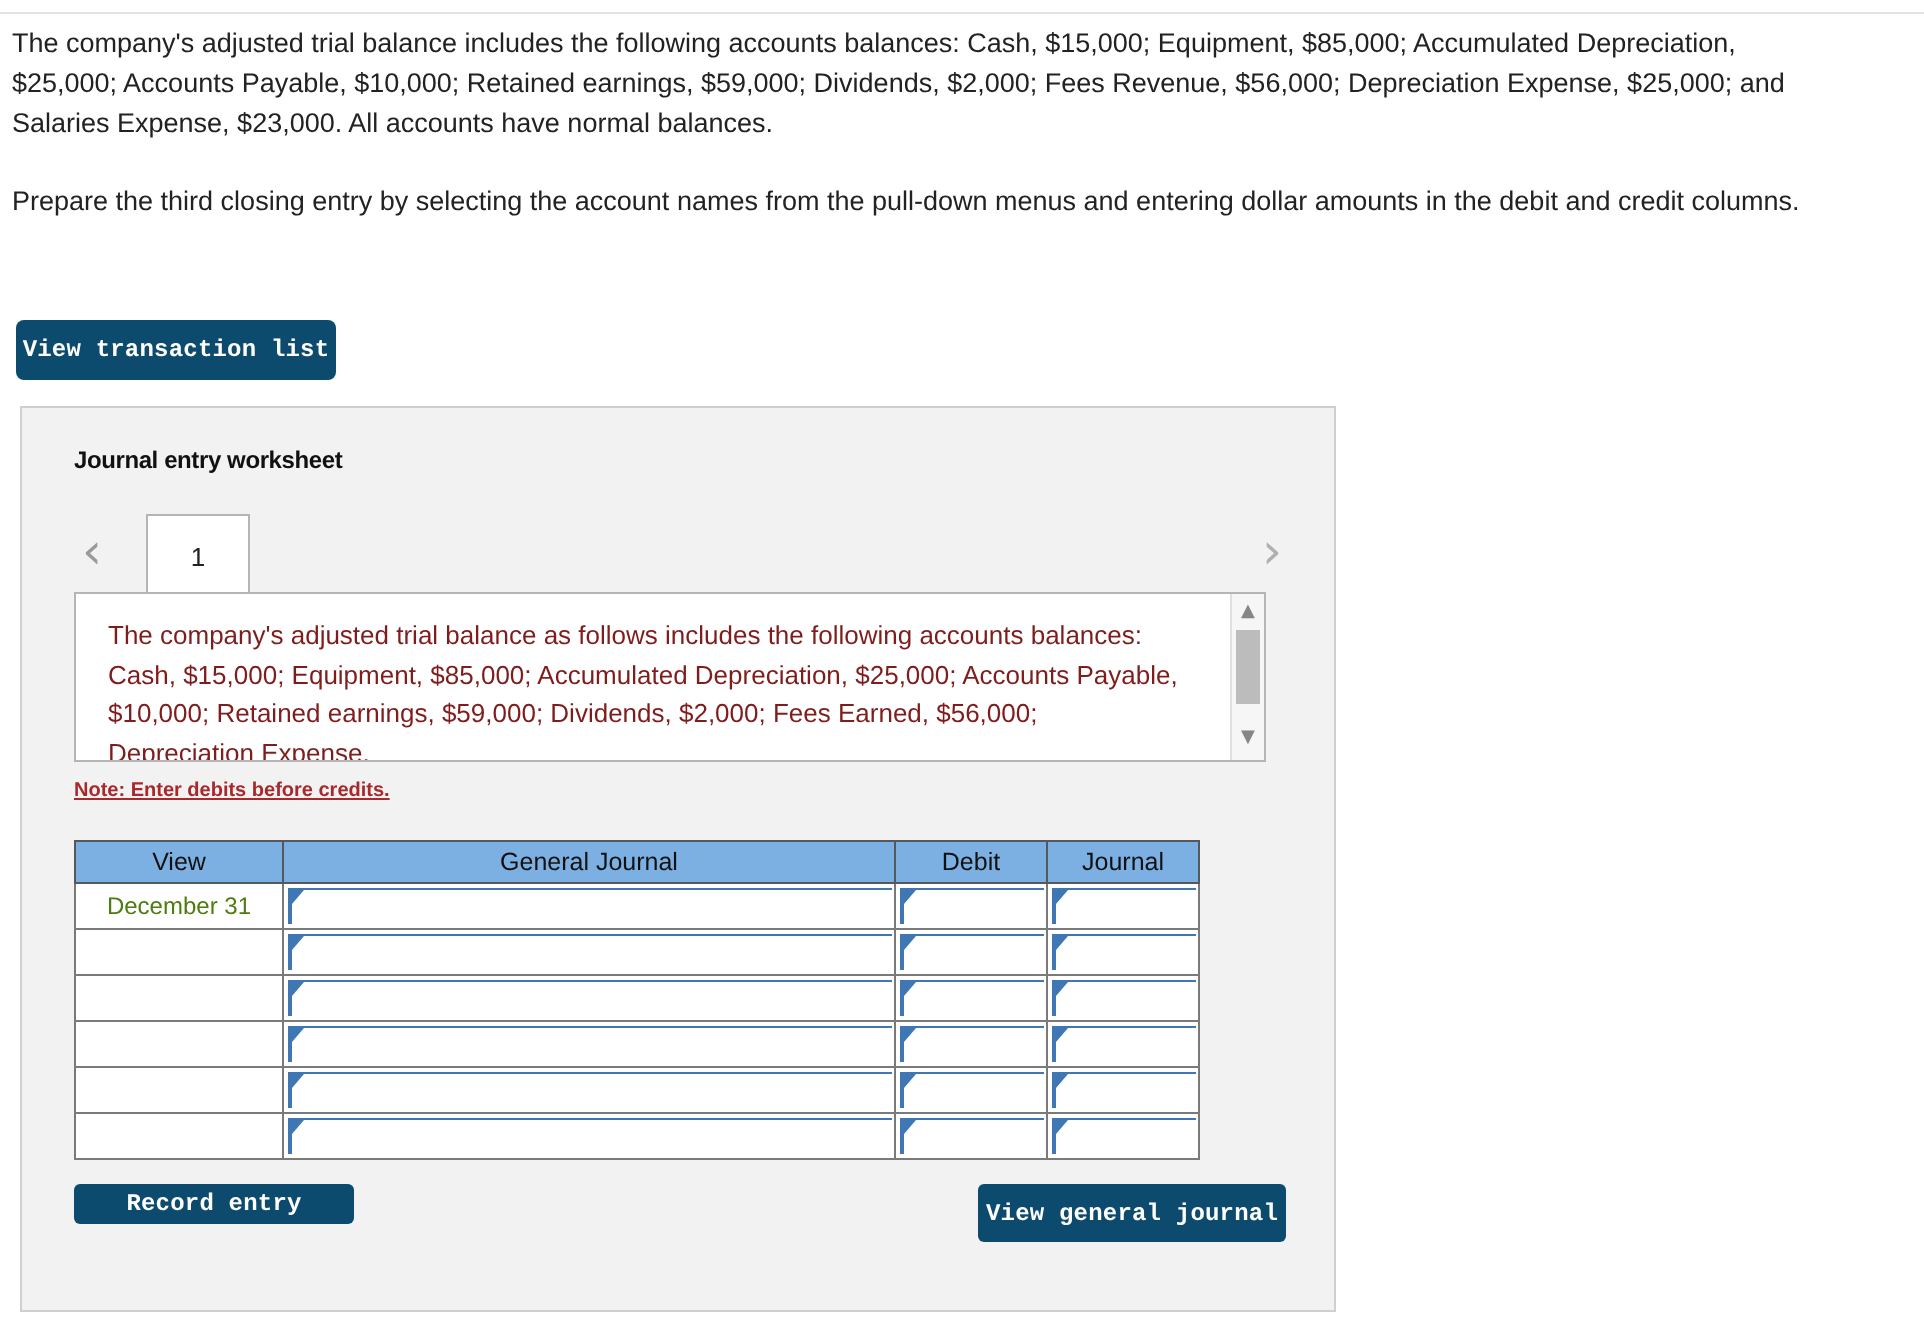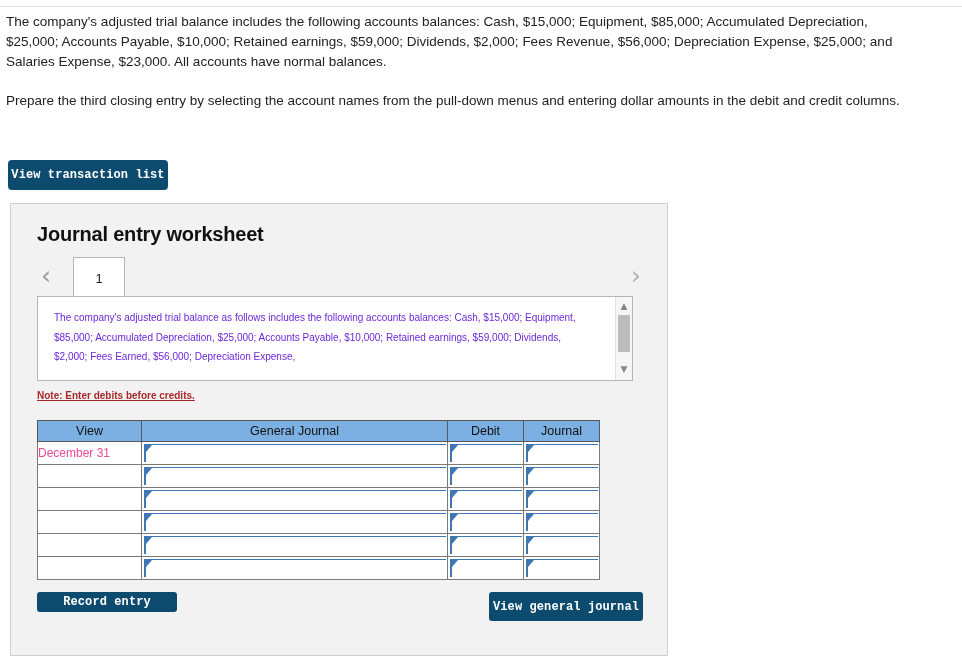--- a/index.html
+++ b/index.html
@@ -69,21 +69,21 @@
     width: 658px;
     height: 453px;
     background: #f2f2f2;
     border: 1px solid #cfcfcf;
     box-sizing: border-box;
   }
   .panel-title {
     position: absolute;
     left: 26px;
     top: 19px;
-    font-size: 20px;
+    font-size: 12px;
     font-weight: bold;
     color: #111111;
     letter-spacing: -0.2px;
   }
 
   
   .tabstrip {
     position: absolute;
     left: 24px;
     top: 52px;
@@ -132,23 +132,23 @@
     height: 85px;
     background: #ffffff;
     border: 1px solid #b5b5b5;
     box-sizing: border-box;
   }
   .prompt-text {
     position: absolute;
     left: 16px;
     top: 11px;
     width: 538px;
-    font-size: 10px;
+    font-size: 13px;
     line-height: 19.5px;
-    color: #6d28d9;
+    color: #7f1d1d;
     overflow: hidden;
     height: 72px;
   }
   .scrollbar {
     position: absolute;
     right: 0px;
     top: 0px;
     width: 17px;
     height: 83px;
     background: #f6f6f6;
@@ -219,23 +219,23 @@
     padding: 0;
     background: #ffffff;
     vertical-align: middle;
   }
   .col-date   { width: 104px; }
   .col-gj     { width: 306px; }
   .col-debit  { width: 76px; }
   .col-credit { width: 76px; }
 
   .date-cell {
-    text-align: left;
+    text-align: center;
     font-size: 12px;
-    color: #ec4899;
+    color: #4d7c0f;
   }
 
   
   .dropcell { position: relative; padding: 0 !important; }
   .dropfield {
     position: relative;
     margin: 1px 1px 1px 2px;
     height: 18px;
     background: #ffffff;
     border-left: 2px solid #3f77b5;

